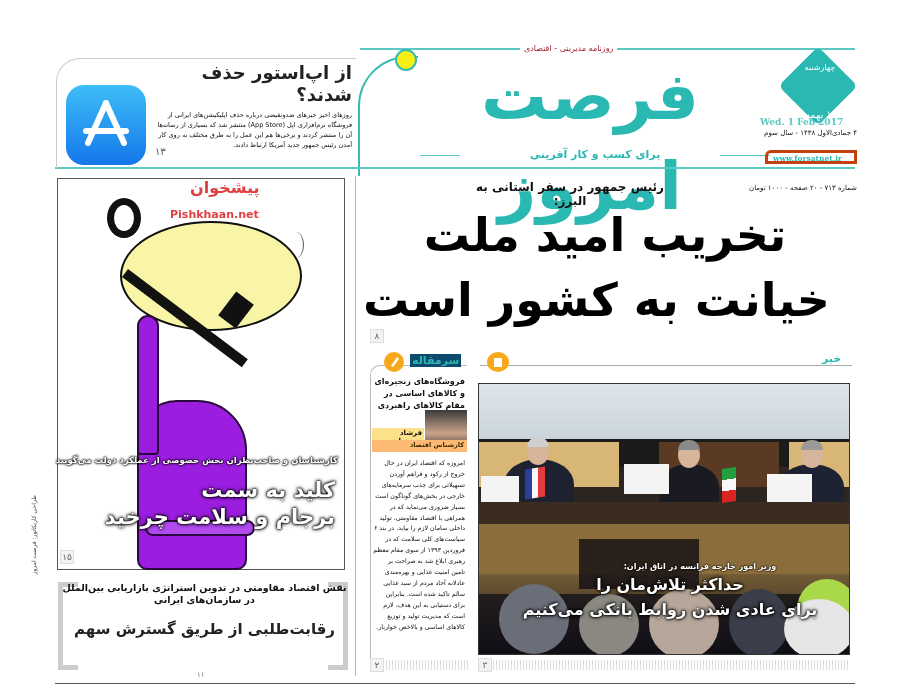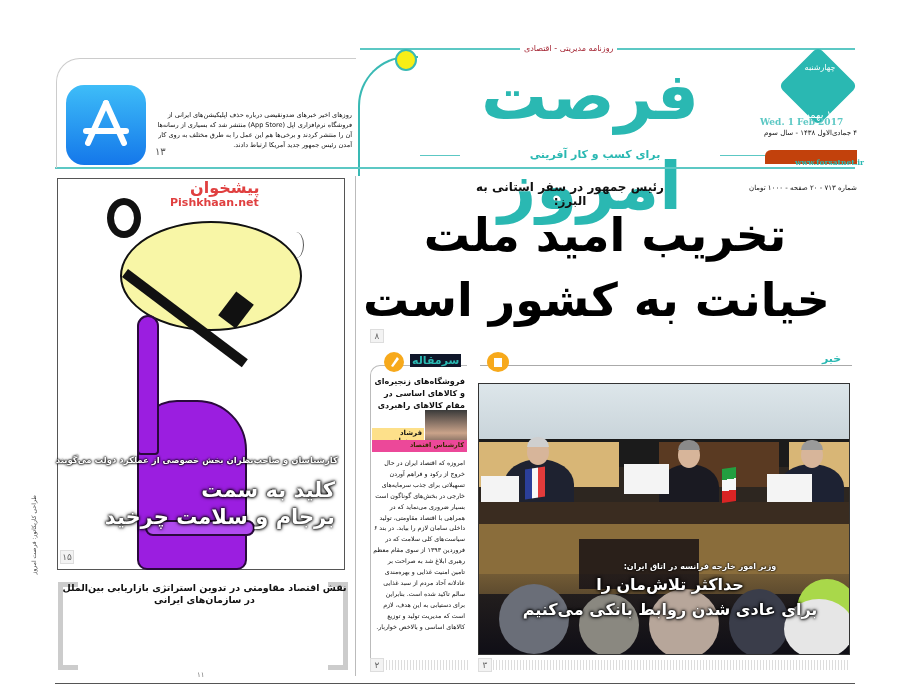--- a/index.html
+++ b/index.html
@@ -14,21 +14,21 @@
   .tagline-top { position: absolute; left: 520px; top: 44px; font-size: 8px; color: #a32230; background: #fff; padding: 0 4px; white-space: nowrap; }
   .logo { position: absolute; left: 420px; top: 52px; width: 340px; height: 90px; font-family: "DejaVu Sans", sans-serif; font-weight: bold; font-size: 66px; color: #2ab8b2; text-align: center; line-height: 90px; letter-spacing: -2px; }
   .logo-sub { position: absolute; left: 455px; top: 148px; width: 280px; text-align: center; font-size: 11px; font-weight: bold; color: #2ab8b2; white-space: nowrap; }
   .logo-sub-line-l { position: absolute; left: 420px; top: 155px; width: 40px; height: 1px; background: #5cc8c4; }
   .logo-sub-line-r { position: absolute; left: 720px; top: 155px; width: 50px; height: 1px; background: #5cc8c4; }
 
   .date-badge { position: absolute; left: 790px; top: 58px; width: 56px; height: 56px; background: #2ab8b2; transform: rotate(45deg); border-radius: 6px; }
   .date-badge-text { position: absolute; left: 790px; top: 62px; width: 60px; text-align: center; color: #fff; font-size: 8px; line-height: 11px; }
   .date-en { position: absolute; left: 760px; top: 117px; width: 96px; text-align: left; direction: ltr; font-family: "DejaVu Serif", serif; font-size: 9px; color: #5cc8c4; font-weight: bold; }
   .date-line { position: absolute; left: 745px; width: 112px; text-align: right; font-size: 7px; color: #111; white-space: nowrap; }
-  .website { position: absolute; left: 765px; top: 150px; width: 92px; height: 14px; border: 7px solid #c2410c; border-radius: 6px 0 0 0; font-family: "DejaVu Serif", serif; font-size: 7.5px; font-weight: bold; color: #2ab8b2; direction: ltr; text-align: left; padding-left: 23px; line-height: 12px; }
+  .website { position: absolute; left: 765px; top: 150px; width: 92px; height: 14px; border: 3px solid #c2410c; border-radius: 6px 0 0 0; font-family: "DejaVu Serif", serif; font-size: 7.5px; font-weight: bold; color: #2ab8b2; direction: ltr; text-align: left; padding-left: 5px; line-height: 12px; }
 
   
   .teaser-box { position: absolute; left: 56px; top: 58px; width: 300px; height: 110px; border-top: 1px solid #ccc; border-left: 1px solid #ccc; border-top-left-radius: 24px; }
   .appstore-icon { position: absolute; left: 66px; top: 85px; width: 80px; height: 80px; border-radius: 18px; background: linear-gradient(180deg, #3ebdf8 0%, #1477ea 100%); }
   .teaser-title { position: absolute; left: 160px; top: 62px; width: 192px; text-align: right; font-weight: bold; font-size: 18px; line-height: 22px; color: #222; }
   .teaser-body { position: absolute; left: 150px; top: 110px; width: 202px; text-align: right; font-size: 6.5px; line-height: 10px; color: #111; }
   .teaser-page { position: absolute; left: 155px; top: 146px; font-size: 10px; color: #555; }
 
   
   .kicker { position: absolute; left: 470px; top: 180px; width: 200px; text-align: center; font-size: 12px; font-weight: bold; color: #111; }
@@ -40,40 +40,40 @@
   
   .cartoon-frame { position: absolute; left: 57px; top: 178px; width: 288px; height: 392px; border: 1px solid #555; background: #fff; overflow: hidden; }
   .coin { position: absolute; left: 120px; top: 221px; width: 182px; height: 110px; border-radius: 50%; background: #f8f6a6; border: 2px solid #111; border-top-color: #111; }
   .key-bow { position: absolute; left: 107px; top: 198px; width: 34px; height: 40px; border: 7px solid #111; border-radius: 50%; }
   .key-shaft { position: absolute; left: 125px; top: 268px; width: 150px; height: 10px; background: #111; transform: rotate(37deg); transform-origin: left center; }
   .key-bit { position: absolute; left: 225px; top: 295px; width: 22px; height: 30px; background: #111; transform: rotate(37deg); }
   .finger { position: absolute; left: 137px; top: 315px; width: 22px; height: 140px; border-radius: 11px 11px 4px 4px; background: #9b1ee0; border: 2px solid #2a0a3d; }
   .fist { position: absolute; left: 137px; top: 400px; width: 110px; height: 170px; border-radius: 40px 50px 10px 10px; background: #9b1ee0; border: 2px solid #2a0a3d; }
   .cuff { position: absolute; left: 145px; top: 520px; width: 110px; height: 16px; border-radius: 8px; background: #b14bf0; border: 2px solid #2a0a3d; }
   .watermark-fa { position: absolute; left: 190px; top: 178px; font-size: 16px; color: #e04040; font-weight: bold; }
-  .watermark-en { position: absolute; left: 170px; top: 196px; direction: ltr; font-size: 11px; font-weight: bold; color: #e04040; }
+  .watermark-en { position: absolute; left: 170px; top: 208px; direction: ltr; font-size: 11px; font-weight: bold; color: #e04040; }
   .wobble { position: absolute; left: 288px; top: 232px; width: 16px; height: 26px; border-right: 1px solid #555; border-radius: 50%; }
 
   .cartoon-kicker { position: absolute; left: 68px; top: 455px; width: 270px; text-align: center; font-size: 8.5px; font-weight: bold; color: #fff; text-shadow: 0 0 2px #000, 0 0 2px #000, 0 0 3px #000; white-space: nowrap; }
   .cartoon-title { position: absolute; left: 70px; width: 265px; font-size: 21px; font-weight: bold; color: #fff; text-shadow: 0 0 2px #000, 0 0 3px #000, 0 0 4px #000; white-space: nowrap; }
   .side-credit { position: absolute; left: 30px; top: 495px; font-size: 6px; color: #444; writing-mode: vertical-rl; transform: rotate(180deg); white-space: nowrap; }
   .bl-corner { position: absolute; border: 5px solid #ccc; }
   .bl-kicker { position: absolute; left: 62px; top: 582px; width: 285px; text-align: center; font-size: 9.5px; font-weight: bold; line-height: 12px; color: #111; }
   .bl-title { position: absolute; left: 62px; top: 618px; width: 285px; text-align: center; font-size: 15px; font-weight: bold; line-height: 22px; color: #222; }
   .bl-page { position: absolute; left: 197px; top: 671px; font-size: 7px; color: #777; }
 
   
   .vline { position: absolute; background: #bbb; width: 1px; }
   .ed-frame { position: absolute; left: 370px; top: 365px; width: 97px; height: 295px; border-left: 1px solid #bbb; border-top: 1px solid #bbb; border-top-left-radius: 10px; }
-  .ed-label { position: absolute; left: 410px; top: 354px; font-size: 11px; font-weight: bold; color: #2ab8b2; background: #0f172a; padding: 0 2px; }
+  .ed-label { position: absolute; left: 410px; top: 354px; font-size: 11px; font-weight: bold; color: #2ab8b2; background: #0c4a6e; padding: 0 2px; }
   .ed-icon { position: absolute; left: 384px; top: 352px; width: 20px; height: 20px; border-radius: 50%; background: #f7a91b; }
   .ed-title { position: absolute; left: 373px; top: 376px; width: 92px; text-align: right; font-size: 8px; font-weight: bold; line-height: 12px; color: #111; }
   .ed-photo { position: absolute; left: 425px; top: 410px; width: 42px; height: 42px; background: linear-gradient(180deg, #3a3a3a, #caa38a 55%, #333); }
   .ed-author { position: absolute; left: 372px; top: 428px; width: 52px; background: #fde08a; font-size: 7px; font-weight: bold; text-align: right; padding: 1px 2px; }
-  .ed-role { position: absolute; left: 372px; top: 440px; width: 95px; height: 12px; background: #ec4899; font-size: 6.5px; font-weight: bold; text-align: right; padding: 1px 3px; color: #3a2a00; }
+  .ed-role { position: absolute; left: 372px; top: 440px; width: 95px; height: 12px; background: #fdba74; font-size: 6.5px; font-weight: bold; text-align: right; padding: 1px 3px; color: #3a2a00; }
   .ed-body { position: absolute; left: 373px; top: 458px; width: 92px; text-align: right; font-size: 6.3px; line-height: 10.9px; color: #111; }
   .hatch { position: absolute; height: 10px; background: repeating-linear-gradient(90deg, #ddd 0 1px, #fff 1px 3px); }
 
   
   .news-frame-top { position: absolute; left: 480px; top: 365px; width: 372px; height: 1px; background: #aaa; }
   .news-label { position: absolute; left: 820px; top: 352px; font-size: 11px; font-weight: bold; color: #2ab8b2; background: #fff; padding: 0 2px; }
   .news-icon { position: absolute; left: 487px; top: 352px; width: 22px; height: 20px; border-radius: 50%; background: #f7a91b; }
   .news-photo { position: absolute; left: 478px; top: 383px; width: 372px; height: 272px; border: 1px solid #333; overflow: hidden; background: #2d2620; }
   .np-wall { position: absolute; left: 0; top: 0; width: 100%; height: 55px; background: linear-gradient(180deg, #dde6ea, #c9d4da); }
   .np-back { position: absolute; left: 0; top: 55px; width: 100%; height: 28px; background: #1b1b1b; }
@@ -124,20 +124,21 @@
   <div class="appstore-icon">
     <svg width="80" height="80" viewBox="0 0 80 80">
       <g stroke="#fff" stroke-width="6" stroke-linecap="round" fill="none">
         <line x1="40" y1="18" x2="22" y2="58"></line>
         <line x1="40" y1="18" x2="58" y2="58"></line>
         <line x1="20" y1="46" x2="60" y2="46"></line>
       </g>
     </svg>
   </div>
   <div class="teaser-title">
+    <div>از اپ‌استور حذف شدند؟</div>
   </div>
   <div class="teaser-body">روزهای اخیر خبرهای ضدونقیضی درباره حذف اپلیکیشن‌های ایرانی از فروشگاه نرم‌افزاری اپل (App Store) منتشر شد که بسیاری از رسانه‌ها آن را منتشر کردند و برخی‌ها هم این عمل را به طرق مختلف به روی کار آمدن رئیس جمهور جدید آمریکا ارتباط دادند.</div>
   <div class="teaser-page">۱۳</div>
 </div>
 
 <div>
   <div class="kicker">رئیس جمهور در سفر استانی به البرز:</div>
   <div class="headline" style="top:205px;">تخریب امید ملت</div>
   <div class="headline" style="top:270px;">خیانت به کشور است</div>
   <div class="page-num" style="left:370px; top:329px;">۸</div>
@@ -164,20 +165,21 @@
 
 <div>
   <div class="bl-corner" style="left:58px; top:582px; width:18px; height:88px; border-right:none; border-top:none; border-bottom:none;"></div>
   <div class="bl-corner" style="left:58px; top:582px; width:20px; height:5px; border-width:5px 0 0 0;"></div>
   <div class="bl-corner" style="left:58px; top:665px; width:20px; height:5px; border-width:0 0 5px 0;"></div>
   <div class="bl-corner" style="left:330px; top:582px; width:18px; height:88px; border-left:none; border-top:none; border-bottom:none;"></div>
   <div class="bl-corner" style="left:328px; top:582px; width:20px; height:5px; border-width:5px 0 0 0;"></div>
   <div class="bl-corner" style="left:328px; top:665px; width:20px; height:5px; border-width:0 0 5px 0;"></div>
   <div class="bl-kicker">نقش اقتصاد مقاومتی در تدوین استراتژی بازاریابی بین‌الملل در سازمان‌های ایرانی</div>
   <div class="bl-title">
+    <div>رقابت‌طلبی از طریق گسترش سهم</div>
   </div>
   <div class="bl-page">۱۱</div>
 </div>
 
 <div class="vline" style="left:355px; top:176px; height:500px;"></div>
 
 <div>
   <div class="ed-frame"></div>
   <div class="ed-icon">
     <svg width="20" height="20" viewBox="0 0 20 20">

